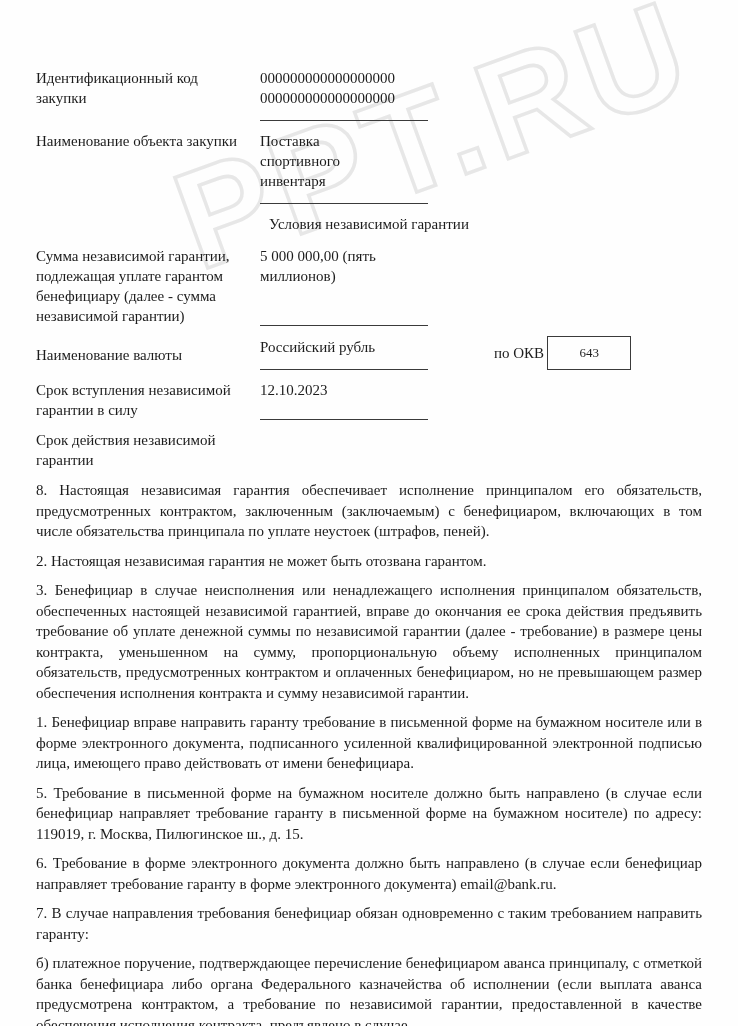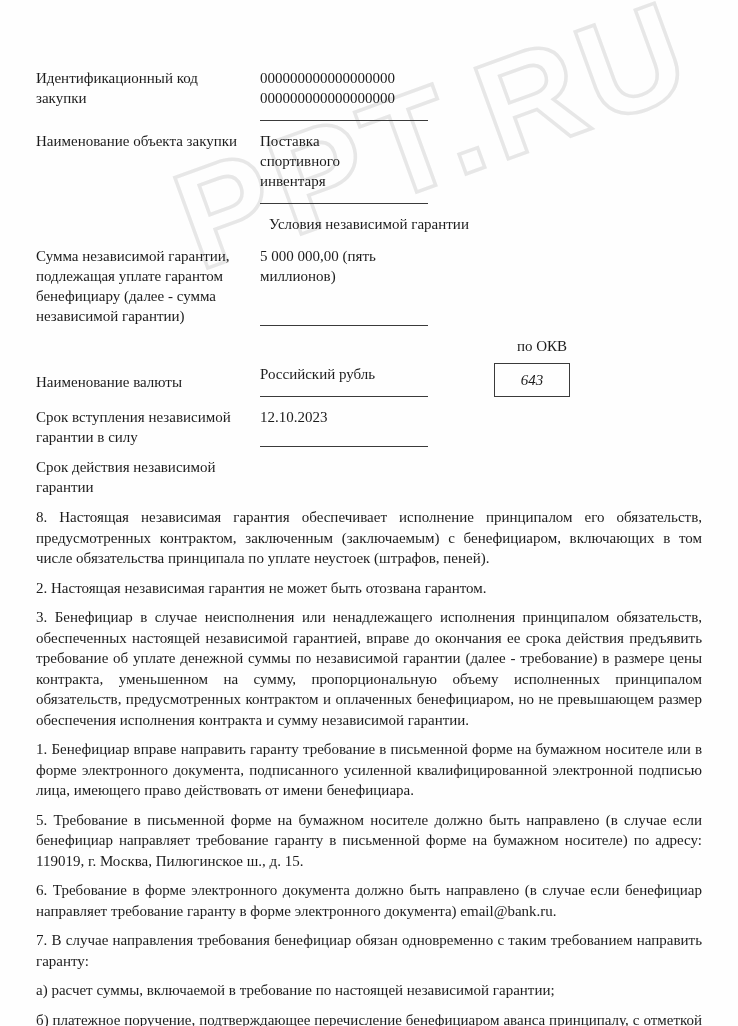--- a/index.html
+++ b/index.html
@@ -53,33 +53,32 @@
     line-height: 20px;
     white-space: pre-line;
     border-bottom: 1.5px solid #3a3a3a;
     padding-bottom: 12px;
     box-sizing: border-box;
   }
 
   .row-currency { align-items: flex-end; }
   .row-currency .f-label { padding-bottom: 5px; }
 
-  .okv-group { display: flex; align-items: flex-end; margin-left: 66px; flex-direction: column; }
+  .okv-group { display: flex; align-items: flex-end; margin-left: 66px; }
   .okv-label { font-size: 15px; line-height: 20px; padding-bottom: 7px; padding-right: 3px; }
   .okv-box {
-    width: 76px;
+    width: 84px;
     height: 34px;
     border: 1.6px solid #3a3a3a;
     box-sizing: border-box;
     display: flex;
     align-items: center;
     justify-content: center;
-    font-size: 15px;
+    font-size: 13px;
     background: transparent;
-    font-style: italic;
   }
 
   .section-title {
     text-align: center;
     font-size: 15px;
     line-height: 20px;
     margin: 2px 0 12px 0;
     font-weight: normal;
   }
 
@@ -146,18 +145,17 @@
     </div>
 
     <div class="paragraphs">
       <p>8. Настоящая независимая гарантия обеспечивает исполнение принципалом его обязательств, предусмотренных контрактом, заключенным (заключаемым) с бенефициаром, включающих в том числе обязательства принципала по уплате неустоек (штрафов, пеней).</p>
       <p>2. Настоящая независимая гарантия не может быть отозвана гарантом.</p>
       <p>3. Бенефициар в случае неисполнения или ненадлежащего исполнения принципалом обязательств, обеспеченных настоящей независимой гарантией, вправе до окончания ее срока действия предъявить требование об уплате денежной суммы по независимой гарантии (далее - требование) в размере цены контракта, уменьшенном на сумму, пропорциональную объему исполненных принципалом обязательств, предусмотренных контрактом и оплаченных бенефициаром, но не превышающем размер обеспечения исполнения контракта и сумму независимой гарантии.</p>
       <p>1. Бенефициар вправе направить гаранту требование в письменной форме на бумажном носителе или в форме электронного документа, подписанного усиленной квалифицированной электронной подписью лица, имеющего право действовать от имени бенефициара.</p>
       <p>5. Требование в письменной форме на бумажном носителе должно быть направлено (в случае если бенефициар направляет требование гаранту в письменной форме на бумажном носителе) по адресу: 119019, г. Москва, Пилюгинское ш., д. 15.</p>
       <p>6. Требование в форме электронного документа должно быть направлено (в случае если бенефициар направляет требование гаранту в форме электронного документа) email@bank.ru.</p>
       <p>7. В случае направления требования бенефициар обязан одновременно с таким требованием направить гаранту:</p>
-      <p>а) расчет суммы, включаемой в требование по настоящей независимой гарантии;</p>
       <p>б) платежное поручение, подтверждающее перечисление бенефициаром аванса принципалу, с отметкой банка бенефициара либо органа Федерального казначейства об исполнении (если выплата аванса предусмотрена контрактом, а требование по независимой гарантии, предоставленной в качестве обеспечения исполнения контракта, предъявлено в случае</p>
     </div>
 
   </div>
 </div>
 
 </body></html>

